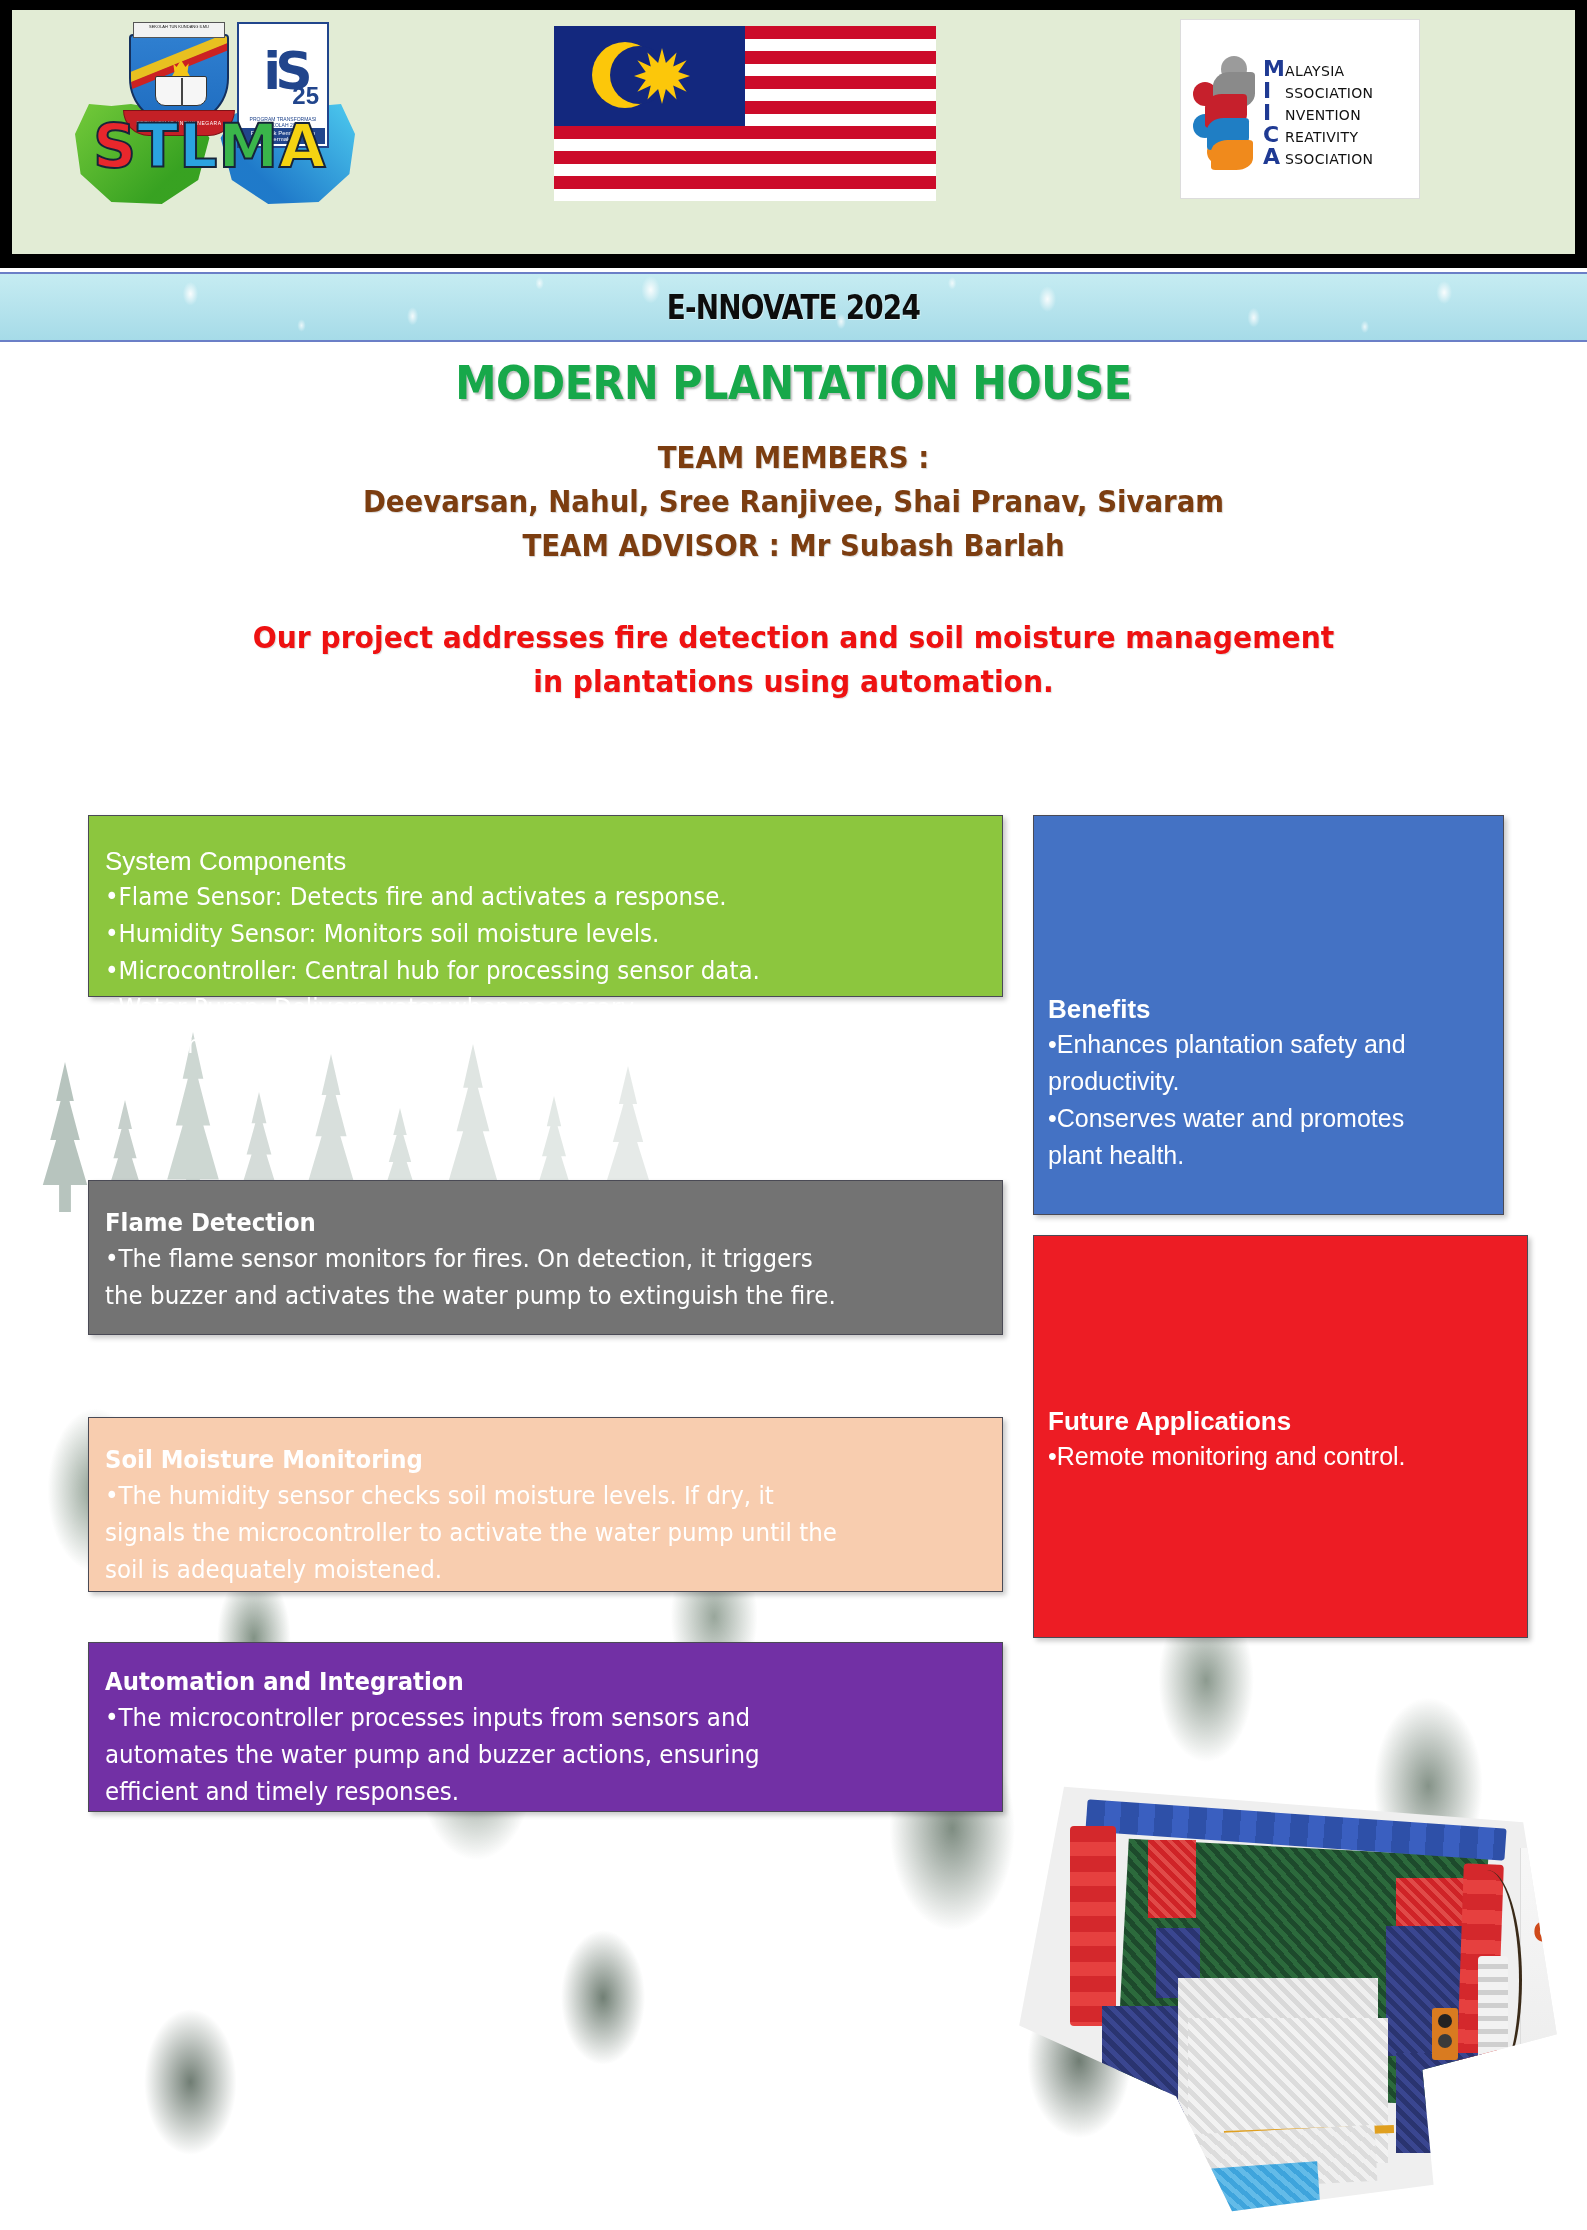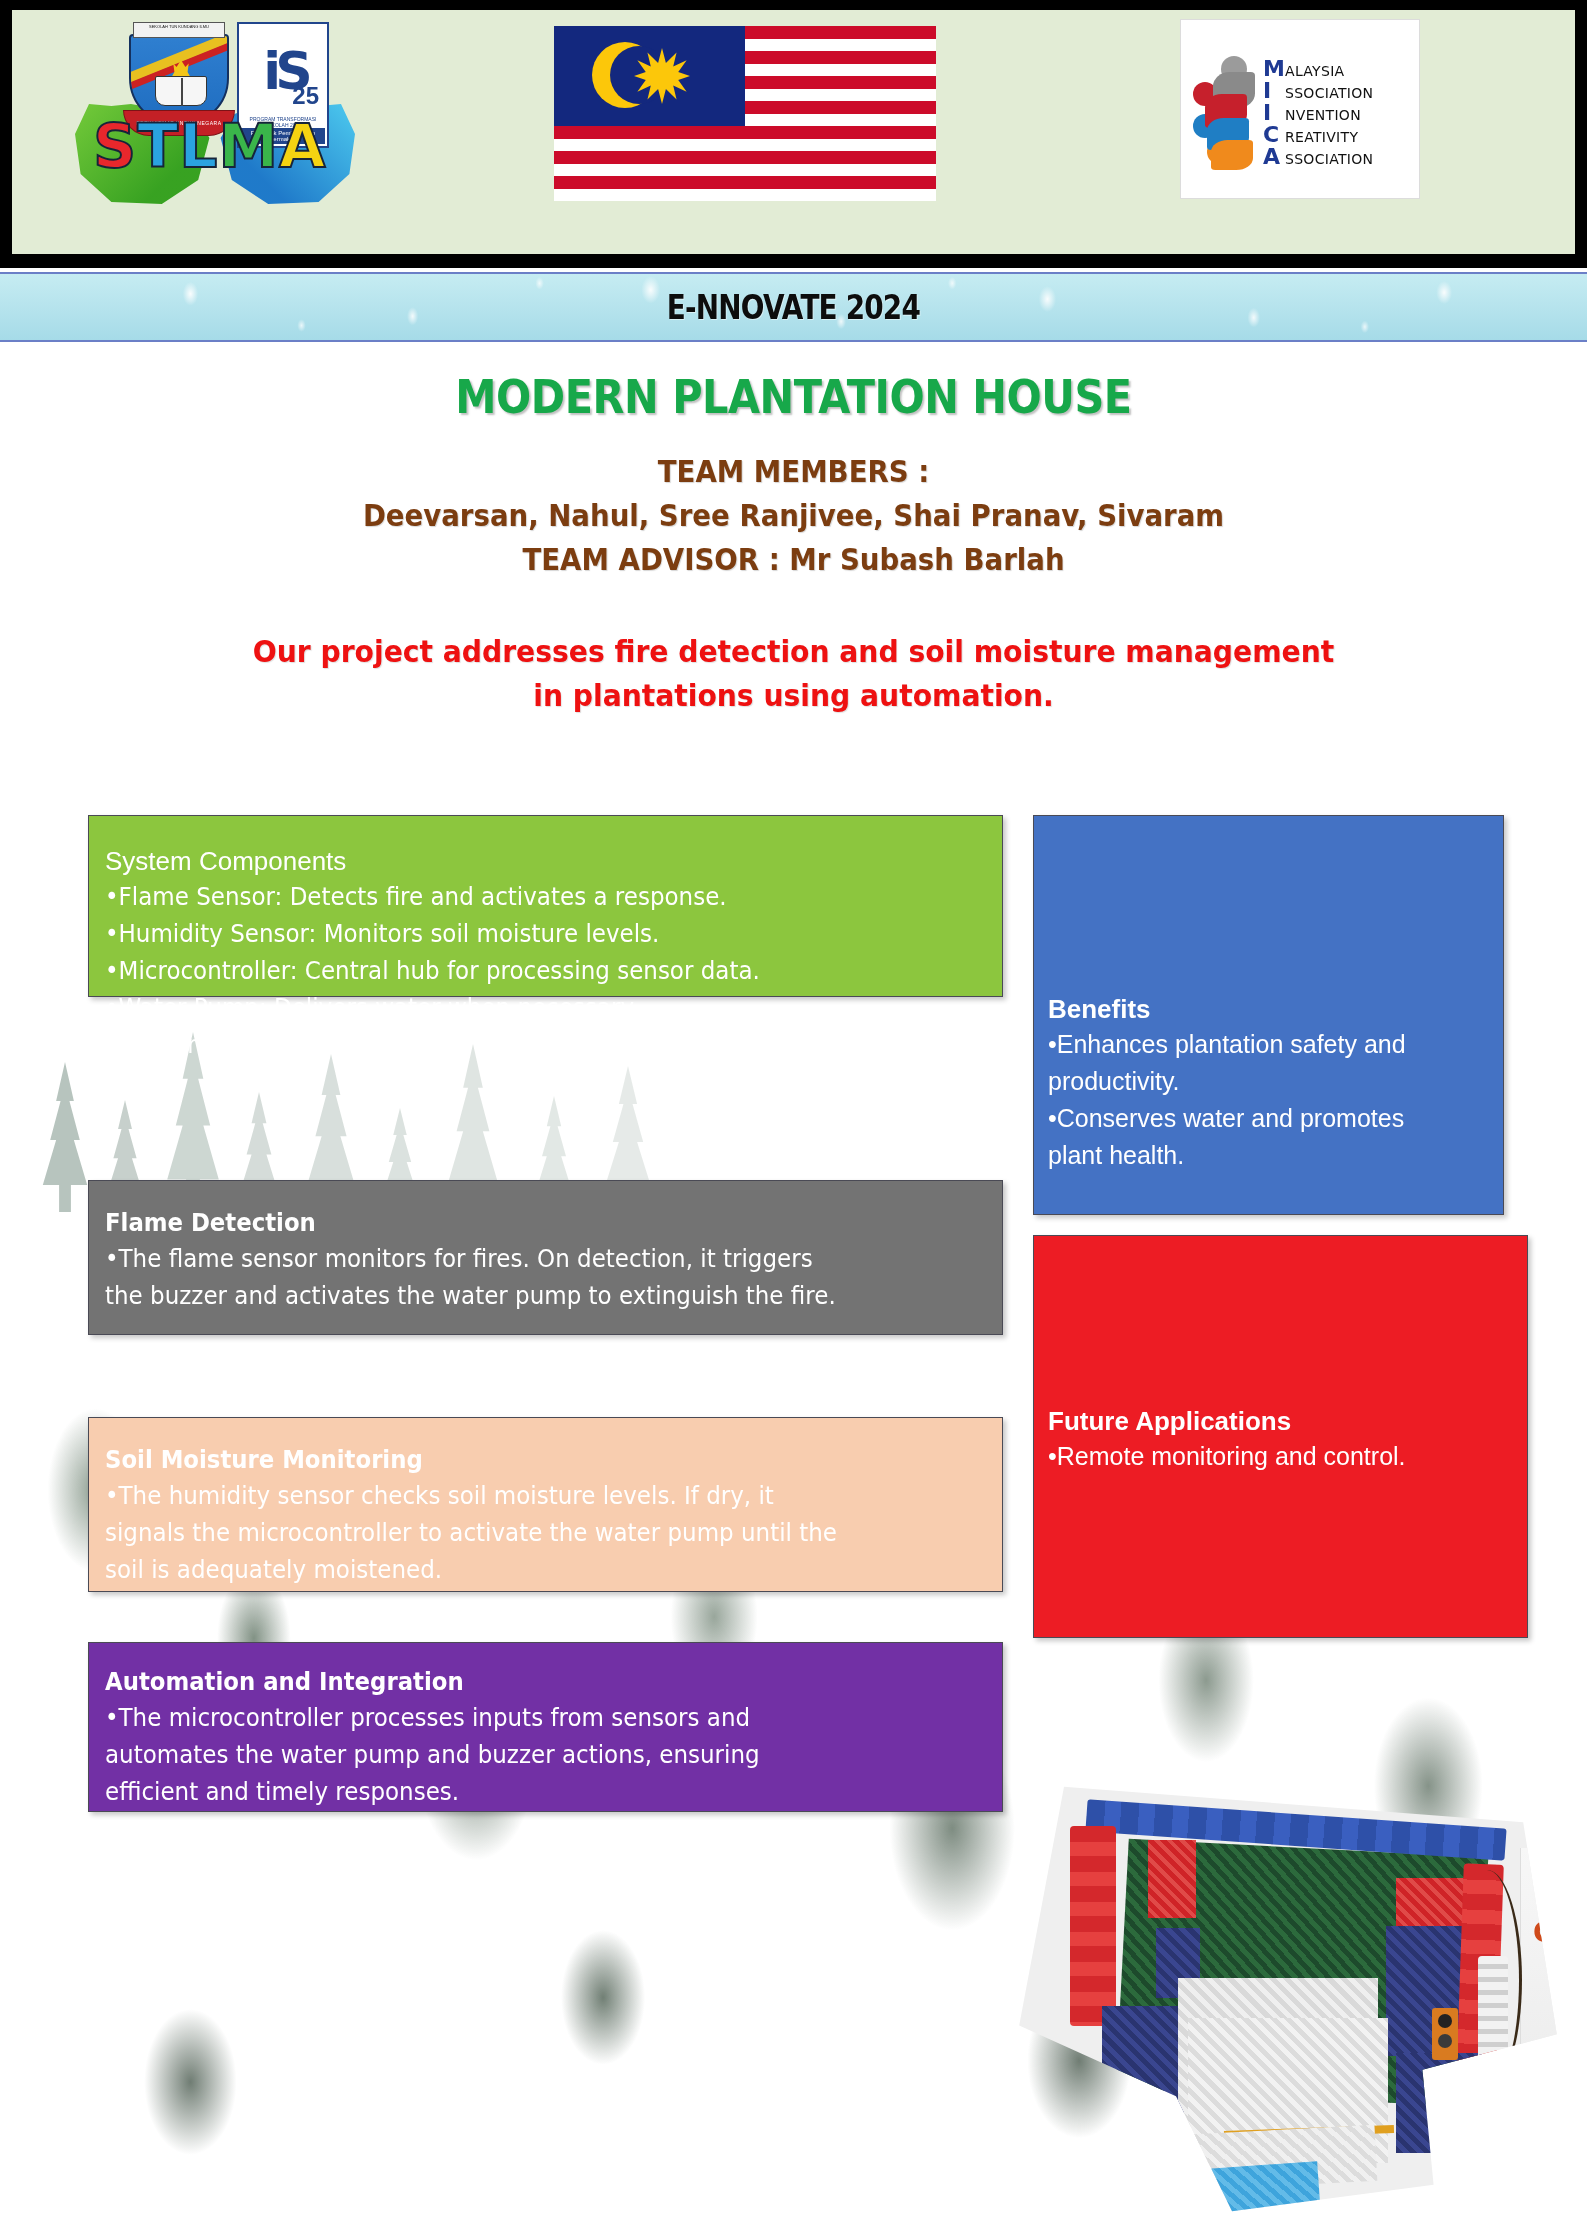--- a/index.html
+++ b/index.html
@@ -303,21 +303,20 @@
     position: absolute; bottom: 0;
     background: #7e958a;
     clip-path: polygon(50% 0%, 62% 26%, 56% 26%, 70% 52%, 62% 52%, 80% 82%, 58% 82%, 58% 100%, 42% 100%, 42% 82%, 20% 82%, 38% 52%, 30% 52%, 44% 26%, 38% 26%);
   }
 
   
   .title-block {
     position: absolute; left: 0; top: 0; width: 1587px;
     text-align: center;
     padding-top: 14px;
-    margin-top: 14px;
   }
   .poster-title {
     font-family: "DejaVu Sans", sans-serif;
     font-weight: bold; font-size: 46px;
     color: #17a84a;
     letter-spacing: -.5px;
     transform: scaleX(.9);
     text-shadow: 2px 2px 2px rgba(140,140,140,.55);
   }
   .team-line {

